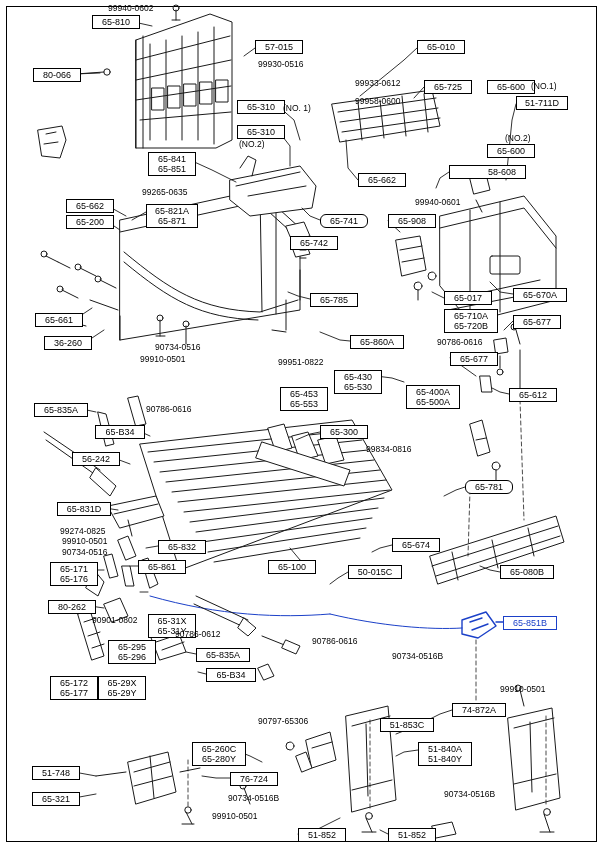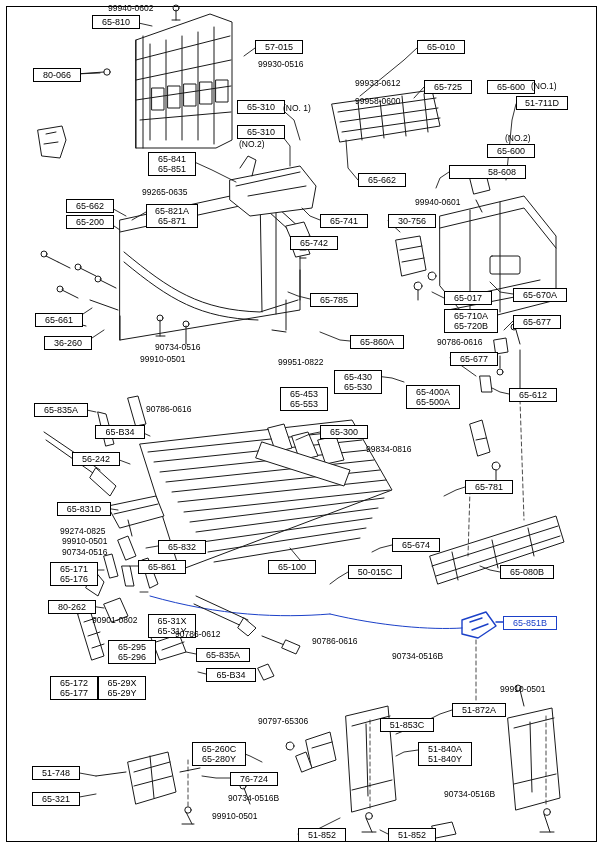--- a/index.html
+++ b/index.html
@@ -330,22 +330,22 @@
   <div class="lbl" style="left:237px;top:100px;width:42px;">65-310</div>
   <div class="lbl" style="left:237px;top:125px;width:42px;">65-310</div>
   <div class="lbl" style="left:487px;top:144px;width:42px;">65-600</div>
   <div class="lbl" style="left:148px;top:152px;width:42px;">65-841
 65-851</div>
   <div class="lbl" style="left:449px;top:165px;width:42px;padding-left:31px;">58-608</div>
   <div class="lbl" style="left:358px;top:173px;width:42px;">65-662</div>
   <div class="lbl" style="left:66px;top:199px;width:42px;">65-662</div>
   <div class="lbl" style="left:146px;top:204px;width:46px;">65-821A
 65-871</div>
-  <div class="lbl" style="left:320px;top:214px;width:42px;">65-741</div>
-  <div class="lbl" style="left:388px;top:214px;width:42px;">30-756</div>
+  <div class="lbl" style="left:320px;top:214px;width:42px;border-radius:6px;">65-741</div>
+  <div class="lbl" style="left:388px;top:214px;width:42px;">65-908</div>
   <div class="lbl" style="left:66px;top:215px;width:42px;">65-200</div>
   <div class="lbl" style="left:290px;top:236px;width:42px;text-align:center;">65-742</div>
   <div class="lbl" style="left:513px;top:288px;width:48px;">65-670A</div>
   <div class="lbl" style="left:310px;top:293px;width:42px;">65-785</div>
   <div class="lbl" style="left:444px;top:291px;width:42px;">65-017</div>
   <div class="lbl" style="left:35px;top:313px;width:42px;">65-661</div>
   <div class="lbl" style="left:444px;top:309px;width:48px;">65-710A
 65-720B</div>
   <div class="lbl" style="left:513px;top:315px;width:42px;">65-677</div>
   <div class="lbl" style="left:44px;top:336px;width:42px;">36-260</div>
@@ -355,21 +355,21 @@
 65-530</div>
   <div class="lbl" style="left:509px;top:388px;width:42px;">65-612</div>
   <div class="lbl" style="left:280px;top:387px;width:42px;">65-453
 65-553</div>
   <div class="lbl" style="left:406px;top:385px;width:48px;">65-400A
 65-500A</div>
   <div class="lbl" style="left:34px;top:403px;width:48px;">65-835A</div>
   <div class="lbl" style="left:95px;top:425px;width:44px;">65-B34</div>
   <div class="lbl" style="left:320px;top:425px;width:42px;">65-300</div>
   <div class="lbl" style="left:72px;top:452px;width:42px;">56-242</div>
-  <div class="lbl" style="left:465px;top:480px;width:42px;">65-781</div>
+  <div class="lbl" style="left:465px;top:480px;width:42px;border-radius:6px;">65-781</div>
   <div class="lbl" style="left:57px;top:502px;width:48px;">65-831D</div>
   <div class="lbl" style="left:158px;top:540px;width:42px;">65-832</div>
   <div class="lbl" style="left:392px;top:538px;width:42px;">65-674</div>
   <div class="lbl" style="left:50px;top:562px;width:42px;">65-171
 65-176</div>
   <div class="lbl" style="left:138px;top:560px;width:42px;">65-861</div>
   <div class="lbl" style="left:268px;top:560px;width:42px;">65-100</div>
   <div class="lbl" style="left:348px;top:565px;width:48px;">50-015C</div>
   <div class="lbl" style="left:500px;top:565px;width:48px;">65-080B</div>
   <div class="lbl" style="left:148px;top:614px;width:42px;">65-31X
@@ -377,21 +377,21 @@
   <div class="lbl" style="left:48px;top:600px;width:42px;">80-262</div>
   <div class="lbl hl" style="left:503px;top:616px;width:48px;">65-851B</div>
   <div class="lbl" style="left:108px;top:640px;width:42px;">65-295
 65-296</div>
   <div class="lbl" style="left:196px;top:648px;width:48px;">65-835A</div>
   <div class="lbl" style="left:206px;top:668px;width:44px;">65-B34</div>
   <div class="lbl" style="left:50px;top:676px;width:42px;">65-172
 65-177</div>
   <div class="lbl" style="left:98px;top:676px;width:42px;">65-29X
 65-29Y</div>
-  <div class="lbl" style="left:452px;top:703px;width:48px;">51-872A</div>
+  <div class="lbl" style="left:452px;top:703px;width:48px;">74-872A</div>
   <div class="lbl" style="left:380px;top:718px;width:48px;">51-853C</div>
   <div class="lbl" style="left:418px;top:742px;width:48px;">51-840A
 51-840Y</div>
   <div class="lbl" style="left:192px;top:742px;width:48px;">65-260C
 65-280Y</div>
   <div class="lbl" style="left:32px;top:766px;width:42px;">51-748</div>
   <div class="lbl" style="left:230px;top:772px;width:42px;">76-724</div>
   <div class="lbl" style="left:32px;top:792px;width:42px;">65-321</div>
   <div class="lbl" style="left:298px;top:828px;width:42px;">51-852</div>
   <div class="lbl" style="left:388px;top:828px;width:42px;">51-852</div>

